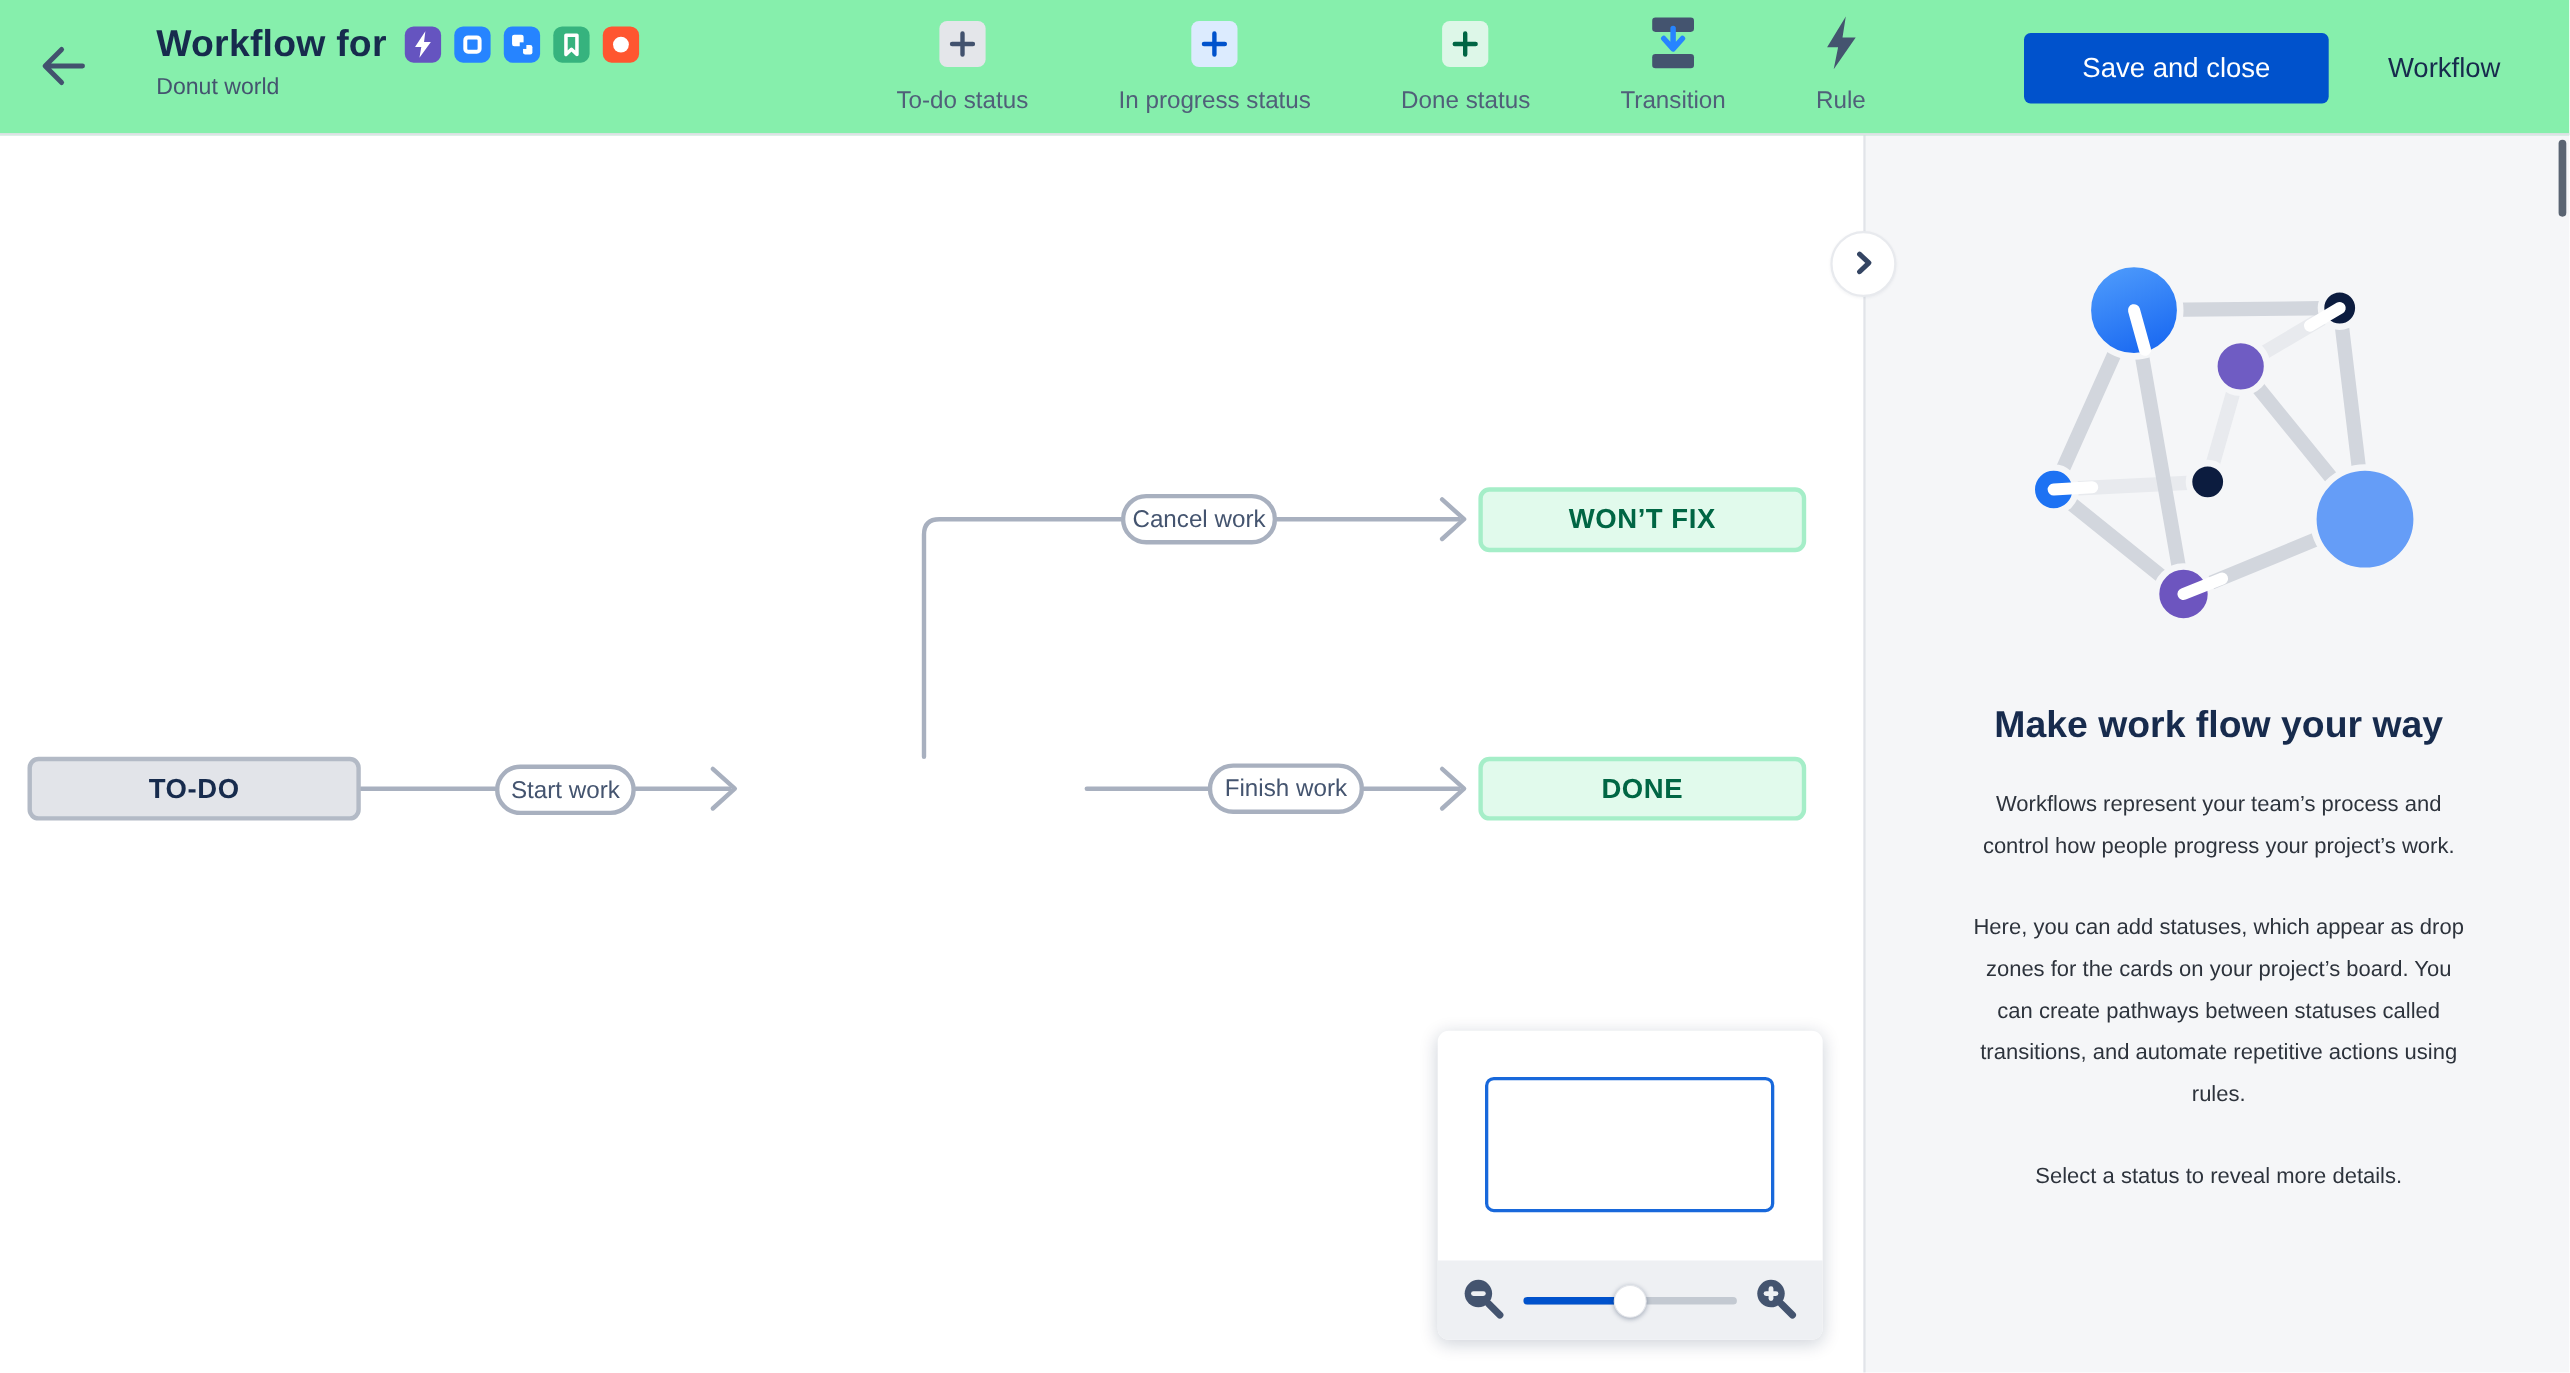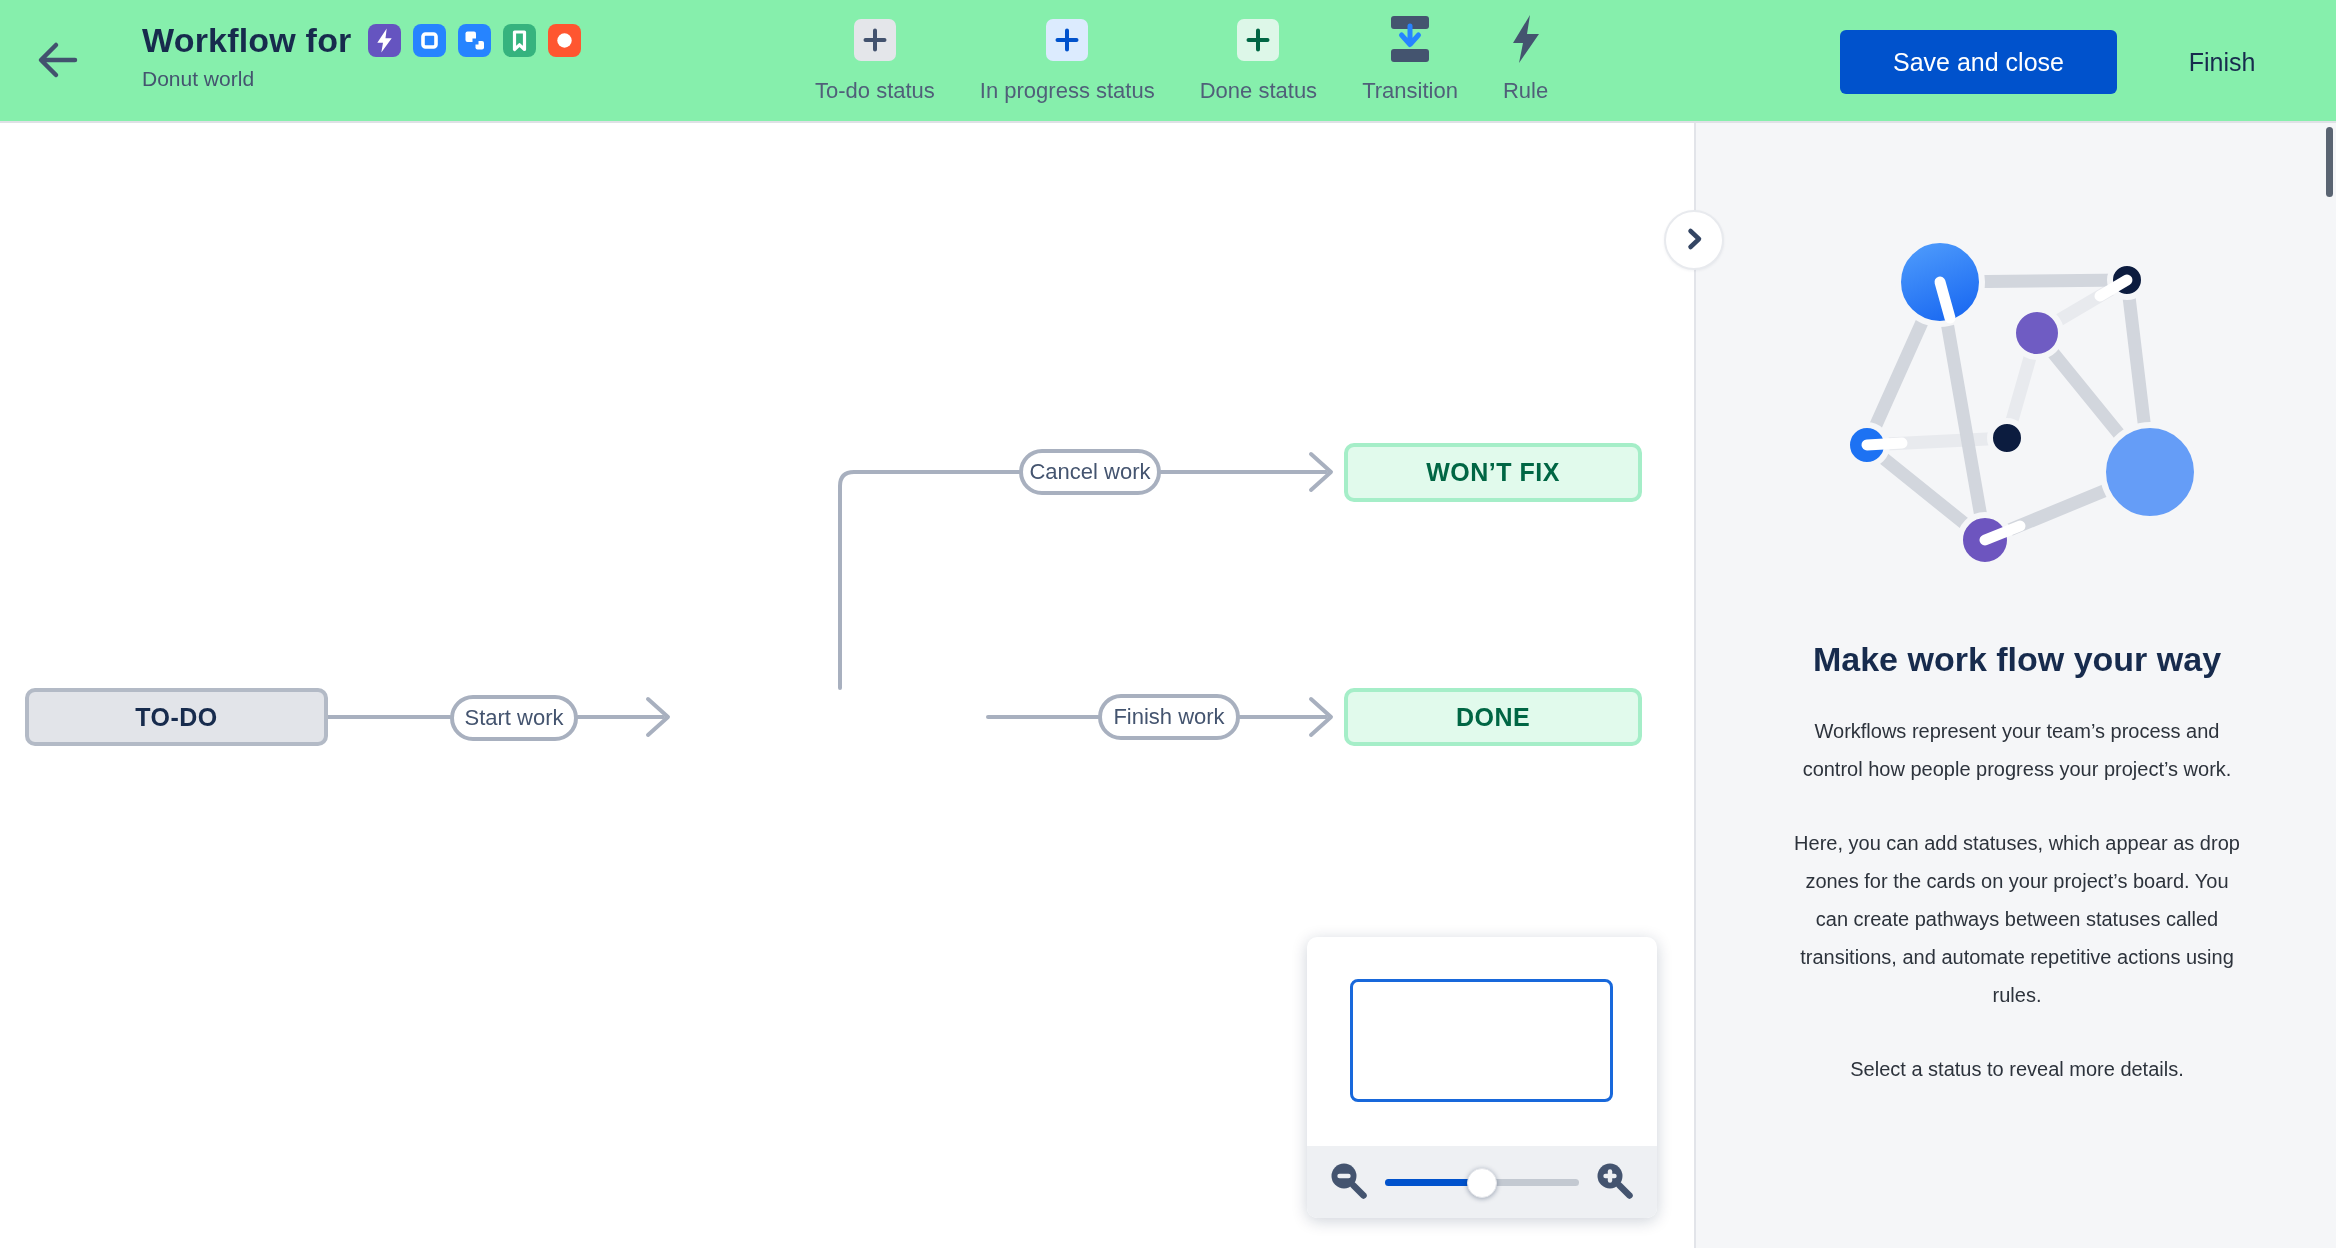--- a/index.html
+++ b/index.html
@@ -21,21 +21,21 @@
   .title-block { position:absolute; left:142px; top:20px; }
   .title-row { display:flex; align-items:center; gap:16px; }
   .page-title { font-size:34px; font-weight:700; color:#172b4d; line-height:40px; letter-spacing:.2px; }
   .type-icons { display:flex; gap:12px; }
   .type-icon {
     width:33px; height:33px; border-radius:8px;
     display:flex; align-items:center; justify-content:center;
   }
   .subtitle { font-size:21px; color:#44546f; margin-top:6px; line-height:26px; }
 
-  .toolbar { position:absolute; left:815px; top:14px; display:flex; gap:45px; }
+  .toolbar { position:absolute; left:815px; top:14px; display:flex; gap:82px; }
   .tool { display:flex; flex-direction:column; align-items:center; background:none; border:none; cursor:pointer; }
   .tool-iconarea { height:52px; display:flex; align-items:center; justify-content:center; }
   .chip { width:42px; height:42px; border-radius:7px; display:flex; align-items:center; justify-content:center; }
   .chip-todo { background:#e4e6ea; }
   .chip-inprogress { background:#dcebfe; }
   .chip-done { background:#ddf7e8; }
   .tool-label { margin-top:12px; font-size:22px; color:#505f79; line-height:26px; white-space:nowrap; }
 
   .save-btn {
     position:absolute; left:1840px; top:30px; width:277px; height:64px;
@@ -223,21 +223,21 @@
                 <path d="M24 2 L7 30 H17 L13 50 L33 21 H21 Z" fill="#44546f"></path>
               </svg>
           </span>
         </span>
         <span class="tool-label">Rule</span>
       </button>
 
     </div>
 
     <button class="save-btn">Save and close</button>
-    <button class="discard-btn">Finish</button>
+    <button class="discard-btn">Workflow</button>
   </header>
 
   <main class="canvas">
 
     <svg class="edges-svg" viewBox="0 0 1694 1125">
       <g transform="translate(0,-123)" fill="none" stroke="#a8b0bf" stroke-width="4" stroke-linecap="round" stroke-linejoin="round">
 
         <path d="M328 717 H450"></path>
         <path d="M578 717 H663"></path>
         <path d="M648 699 L668 717 L648 735"></path>

